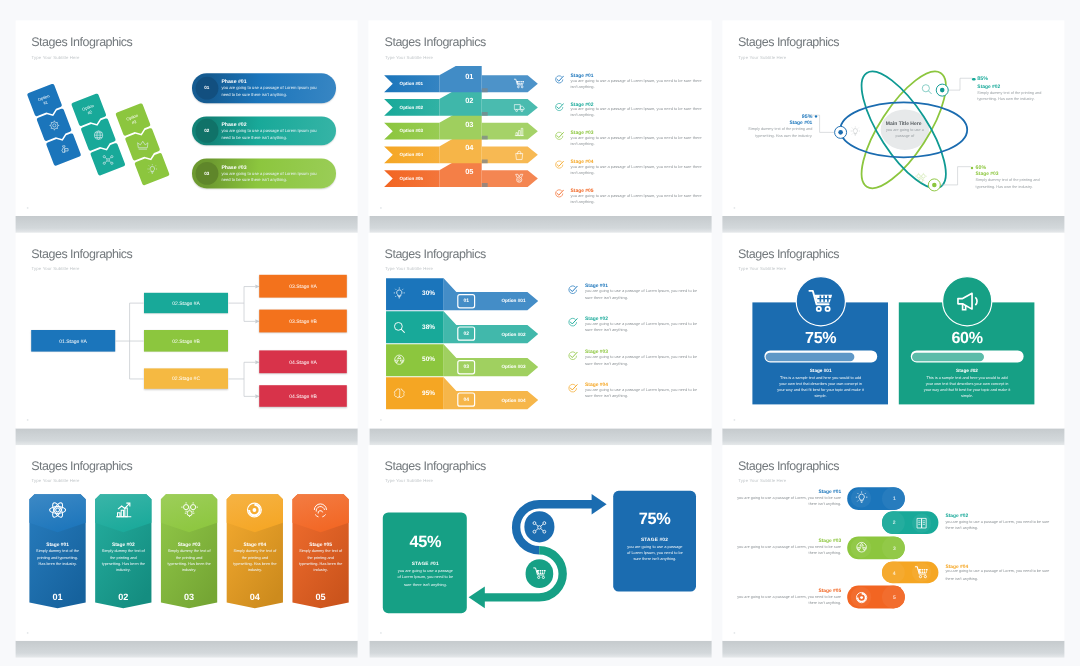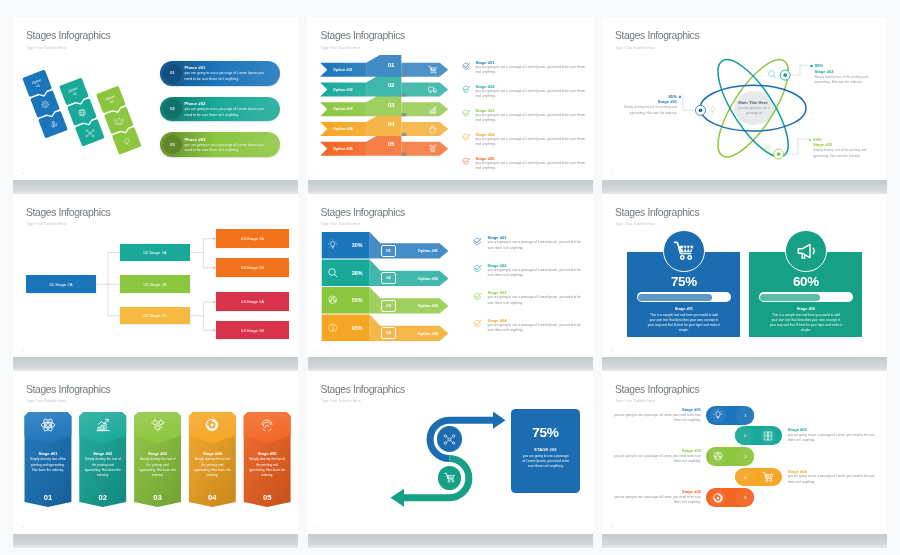--- a/index.html
+++ b/index.html
@@ -767,20 +767,25 @@
           <path d="M1.6 2.6h3.1l3.4 12.2h11" fill="none" stroke="#ffffff" stroke-width="1.7" stroke-linejoin="round" stroke-linecap="round"></path>
           <path d="M6.3 6.2h16l-2.2 7H8.3z" fill="#ffffff"></path>
           <g stroke="#16a085" stroke-width="1.5" fill="none">
             <path d="M11.6 6.8v5.6M15 6.8v5.6M18.4 6.8v5.6"></path>
           </g>
           <path d="M8.9 9.6h12.2" stroke="#16a085" stroke-width="1.2"></path>
           <circle cx="10.2" cy="19" r="1.9" fill="none" stroke="#ffffff" stroke-width="1.6"></circle>
           <circle cx="18.2" cy="19" r="1.9" fill="none" stroke="#ffffff" stroke-width="1.6"></circle>
         </svg>
       </div>
+  <div style="position:absolute;left:12.0px;top:56.7px;width:69.8px;height:83.7px;background:#16a085;border-radius:4.5px">
+    <div class="s8pct" style="top:16.2px">45%</div>
+    <div class="s8st" style="top:40.0px">STAGE #01</div>
+    <div class="s8bd" style="left:11px;top:46.4px;width:48px">you are going to use a passage of Lorem Ipsum, you need to be sure there isn't anything.</div>
+  </div>
   <div style="position:absolute;left:203.3px;top:37.9px;width:69.3px;height:84.0px;background:#1b6cb0;border-radius:4.5px">
     <div class="s8pct" style="top:16.2px">75%</div>
     <div class="s8st" style="top:38.5px">STAGE #02</div>
     <div class="s8bd" style="left:11px;top:45.0px;width:48px">you are going to use a passage of Lorem Ipsum, you need to be sure there isn't anything.</div>
   </div>
 </div>
 
 <div class="slide">
   <div class="s-title">Stages Infographics</div>
   <div class="s-sub">Type Your Subtitle Here</div>

